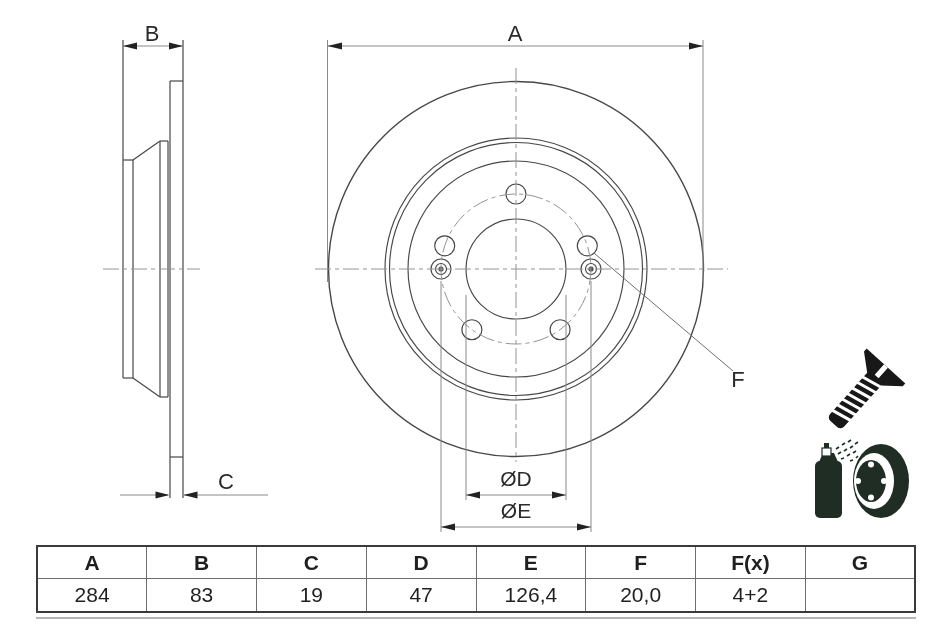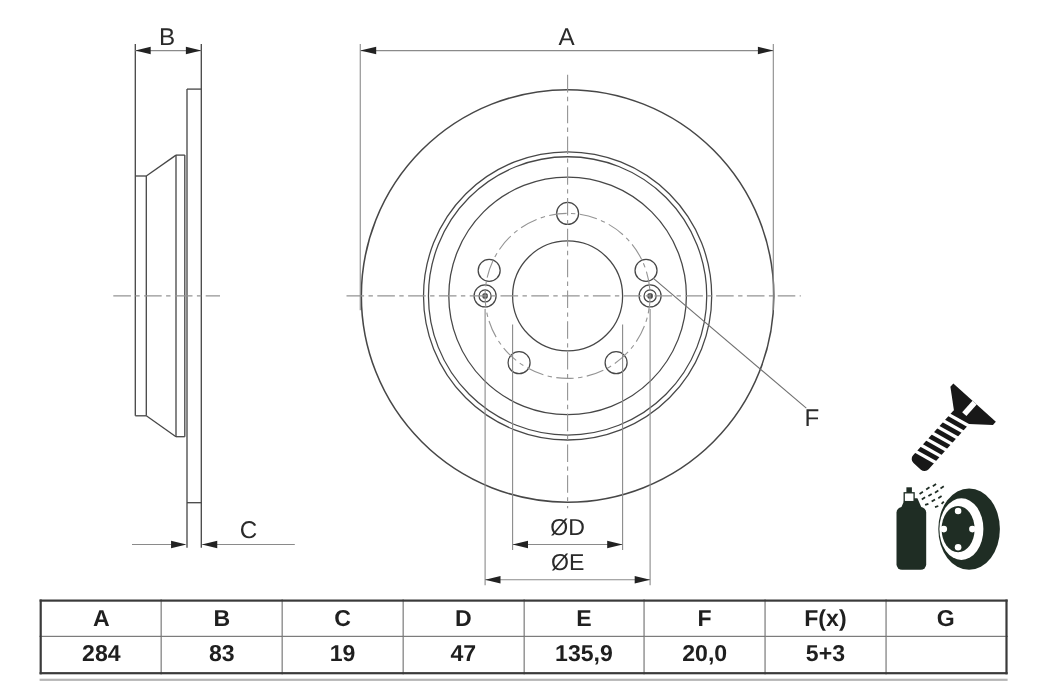--- a/index.html
+++ b/index.html
@@ -21,21 +21,21 @@
   }
   .dim-table th,.dim-table td{
     border:1px solid #6e6e6e;
     text-align:center;
     vertical-align:middle;
     color:#1f1f1f;
     padding:0;
     overflow:hidden;
   }
   .dim-table th{font-size:21px;font-weight:bold;height:31px;}
-  .dim-table td{font-size:21px;font-weight:bold;height:32px;}
+  .dim-table td{font-size:21px;font-weight:normal;height:32px;}
   .bottom-rule{
     position:absolute;left:36px;top:617px;width:880px;height:2px;
     background:#b5b5b5;
   }
   text{fill:#2a2a2a;}
   .lbl{font-family:"Liberation Sans", sans-serif;font-size:22px;}
   .lbl-small{font-family:"Liberation Sans", sans-serif;font-size:21px;}
 </style>
 </head>
 <body>
@@ -206,22 +206,22 @@
       <th>E</th>
       <th>F</th>
       <th>F(x)</th>
       <th>G</th>
     </tr>
     <tr>
       <td>284</td>
       <td>83</td>
       <td>19</td>
       <td>47</td>
-      <td>135,9</td>
+      <td>126,4</td>
       <td>20,0</td>
-      <td>5+3</td>
+      <td>4+2</td>
       <td></td>
     </tr>
   </tbody>
     </table>
 
   <div class="bottom-rule"></div>
 </div>
 
 </body></html>

